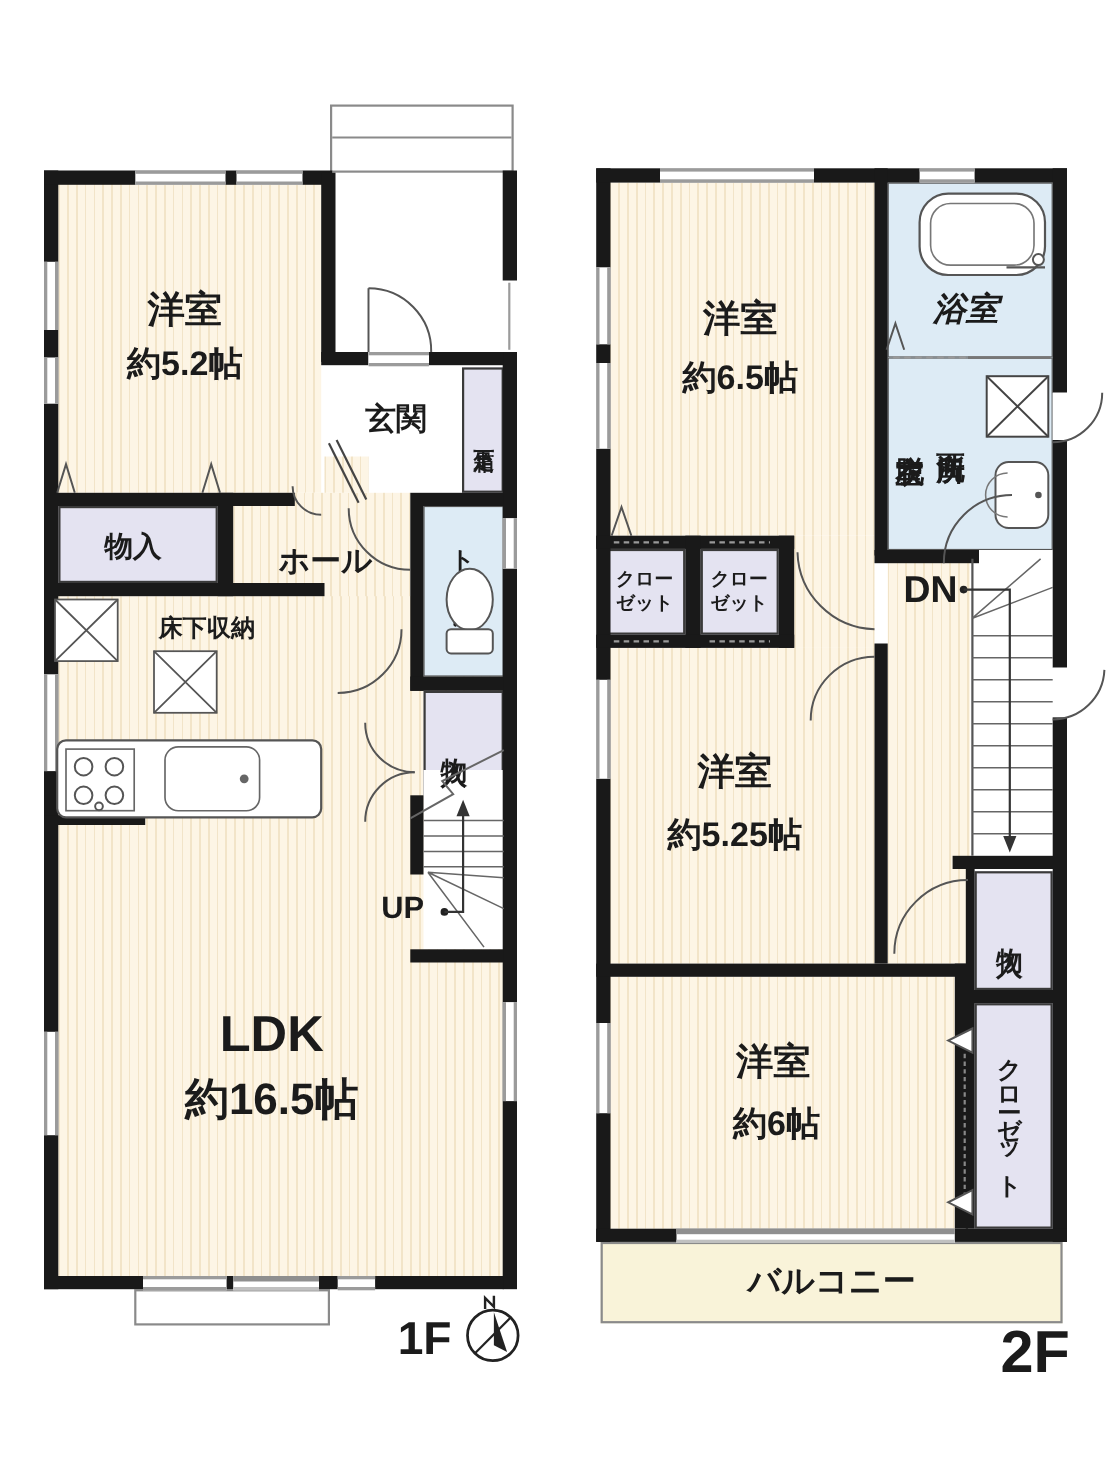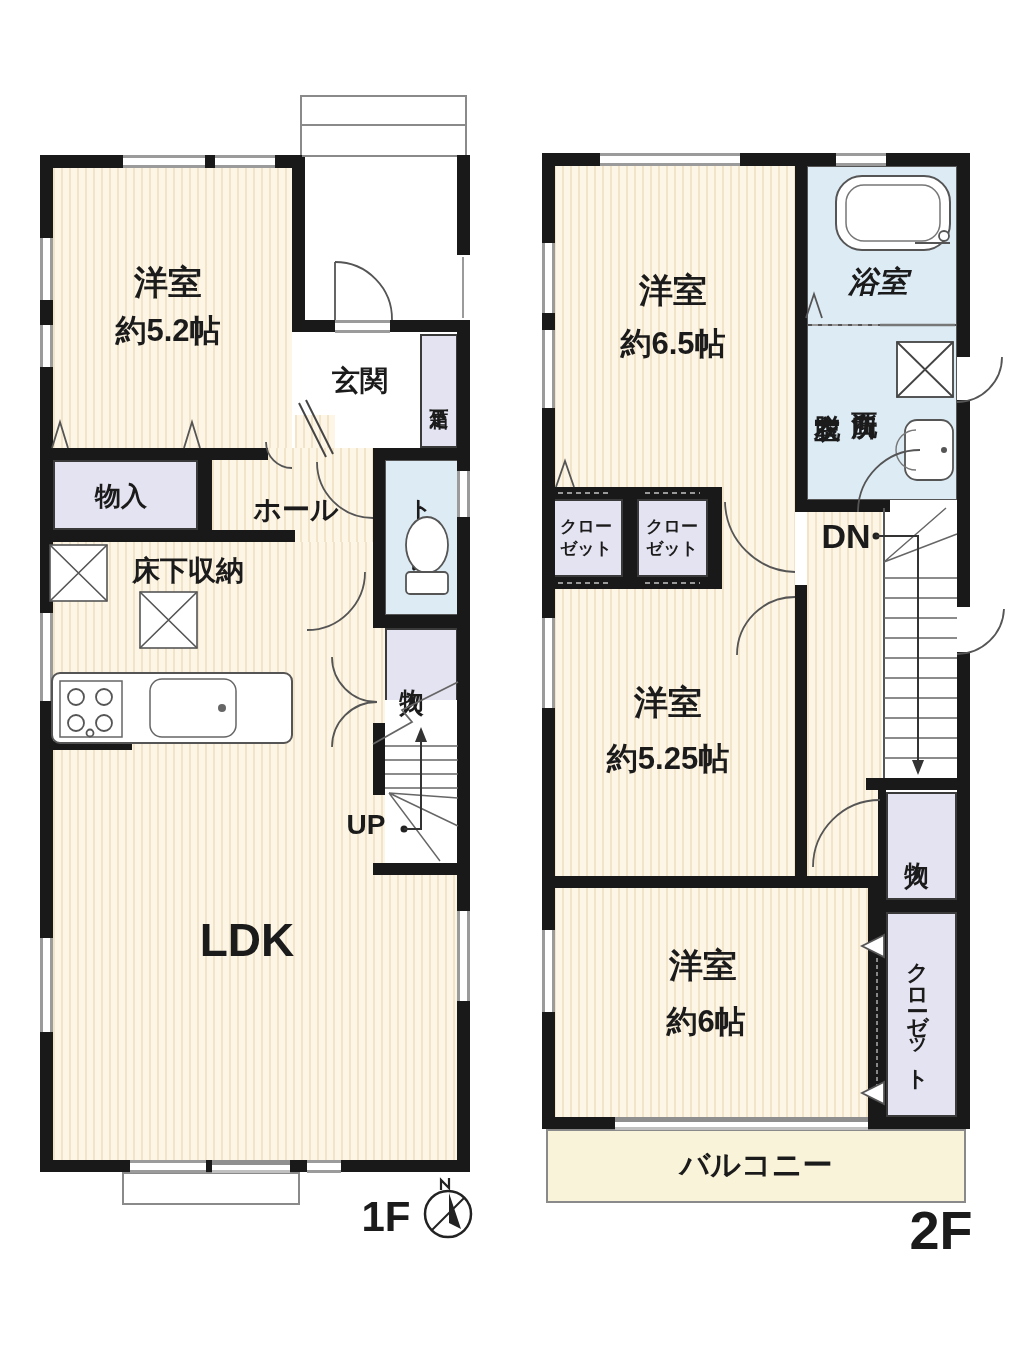--- a/index.html
+++ b/index.html
@@ -67,24 +67,25 @@
   <div class="slide-h" style="left:212px;top:1160px;width:78px;"></div>
   <div class="win-h" style="left:307px;top:1160px;width:34px;"></div>
 
   <div class="lbl" style="left:168px;top:283px;font-size:34px;">洋室</div>
   <div class="lbl" style="left:168px;top:331px;font-size:31px;">約5.2帖</div>
   <div class="lbl" style="left:360px;top:381px;font-size:28px;">玄関</div>
   <div class="lbl vtext" style="left:439px;top:396px;font-size:19px;letter-spacing:1px;">下足箱</div>
   <div class="lbl" style="left:121px;top:497px;font-size:26px;">物入</div>
   <div class="lbl" style="left:296px;top:497px;font-size:28px;margin-top:13px;">ホール</div>
   <div class="lbl vtext" style="left:421px;top:524px;font-size:22px;">トイレ</div>
-  <div class="lbl" style="left:188px;top:571px;font-size:28px;">床下収納</div>
+  <div class="lbl" style="left:188px;top:571px;font-size:22px;">床下収納</div>
   <div class="lbl vtext" style="left:412px;top:672px;font-size:24px;">物入</div>
   <div class="lbl" style="left:366px;top:825px;font-size:28px;font-weight:600;">UP</div>
   <div class="lbl" style="left:247px;top:940px;font-size:46px;">LDK</div>
+  <div class="lbl" style="left:247px;top:1000px;font-size:40px;">約16.5帖</div>
   <div class="lbl" style="left:386px;top:1217px;font-size:42px;">1F</div>
 
   <div class="striped" style="left:554px;top:166px;width:241px;height:321px;"></div>
   <div class="striped" style="left:722px;top:487px;width:73px;height:102px;"></div>
   <div class="striped" style="left:554px;top:589px;width:241px;height:287px;"></div>
   <div class="striped" style="left:554px;top:888px;width:314px;height:229px;"></div>
   <div class="striped" style="left:807px;top:505px;width:75px;height:371px;"></div>
   <div class="wet" style="left:807px;top:166px;width:150px;height:159px;"></div>
   <div class="wet" style="left:807px;top:325px;width:150px;height:175px;"></div>
   <div class="lav" style="left:550px;top:499px;width:73px;height:78px;"></div>

